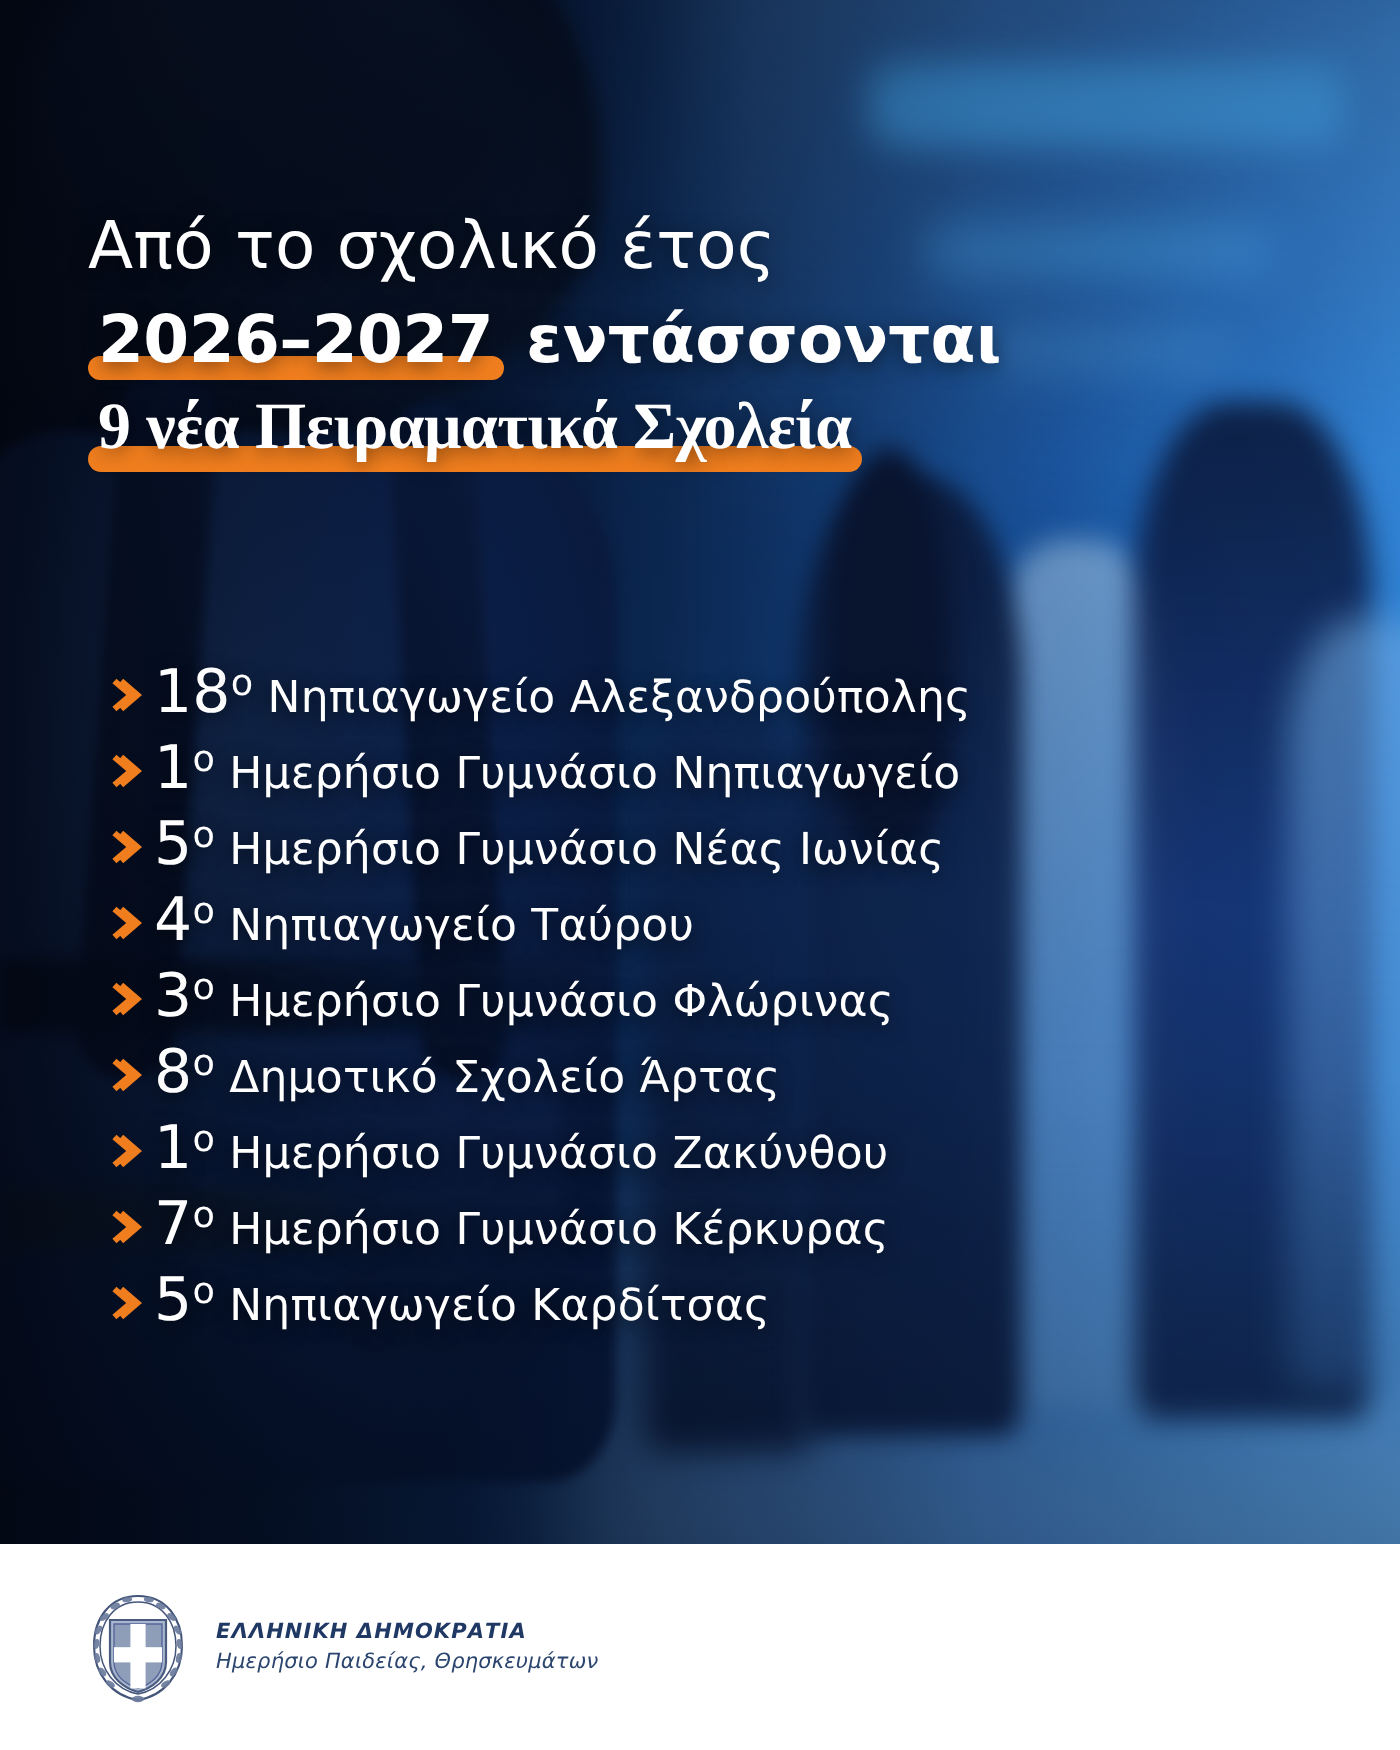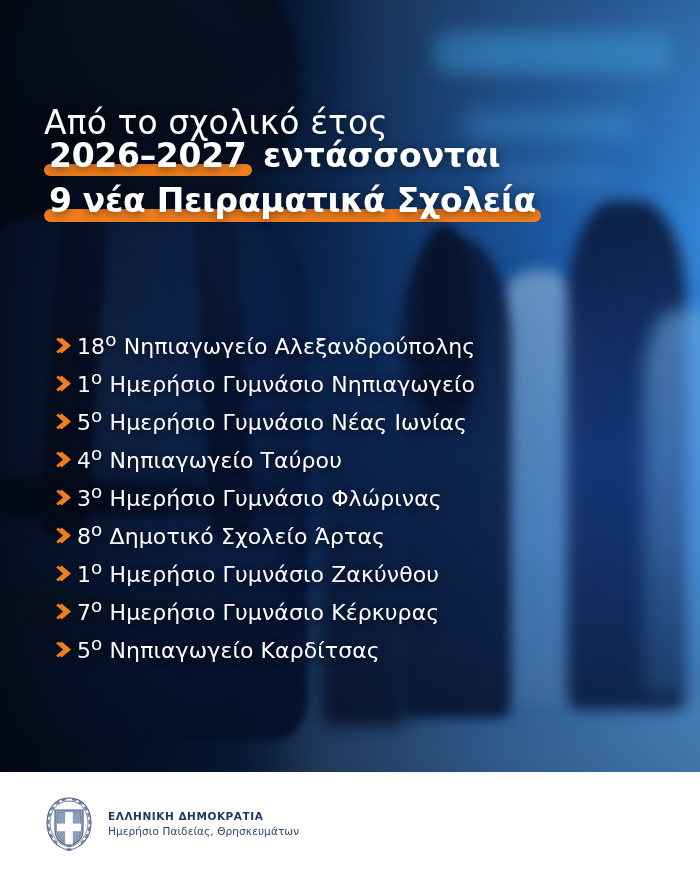--- a/index.html
+++ b/index.html
@@ -242,28 +242,28 @@
   .hl-line {
     color:#ffffff;
     line-height:1.0;
     white-space:nowrap;
     text-shadow:0 2px 10px rgba(0,0,0,.55);
   }
   .hl-1 {
     font-size:33px;
     font-weight:400;
     letter-spacing:.1px;
-    margin-bottom:0;
+    margin-bottom:14px;
   }
   .hl-2, .hl-3 {
     font-size:33px;
     font-weight:400;
     margin-bottom:12px;
   }
-  .hl-3 { margin-bottom:12px; }
+  .hl-3 { margin-bottom:12px;font-family:Liberation Serif, serif; }
 
   .mark {
     position:relative;
     display:inline-block;
     font-weight:800;
     letter-spacing:-.3px;
     padding:0 5px;
     z-index:1;
   }
   .mark::before {
@@ -300,30 +300,31 @@
   }
   .chev {
     flex:0 0 auto;
     width:21px;
     display:inline-block;
     position:relative;
     top:1px;
   }
   .chev svg { display:block; }
   .item-text { display:inline-block; }
-  .ord { font-size:22px; }
+  .ord { font-size:30px; }
 
   
   .footer {
     position:absolute;
     left:0; bottom:0;
     width:700px; height:103px;
     background:#ffffff;
     display:flex;
     align-items:center;
+    font-style:italic;
   }
   .footer-inner {
     display:flex;
     align-items:center;
     margin-left:44px;
     gap:14px;
   }
   .emblem { flex:0 0 auto; }
   .emblem svg { display:block; }
   .ministry { line-height:1.34; }

